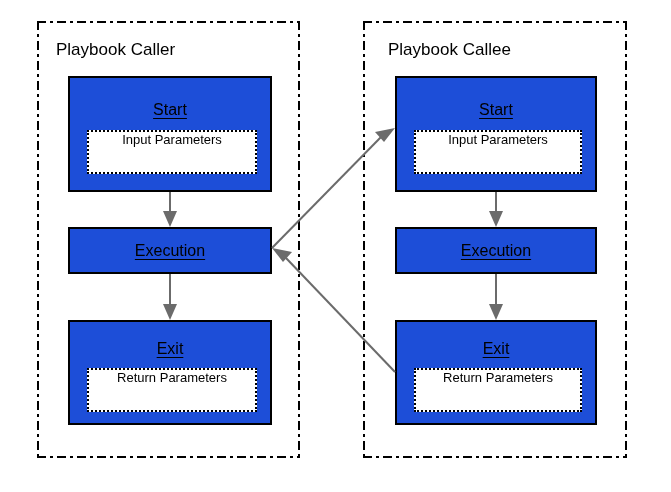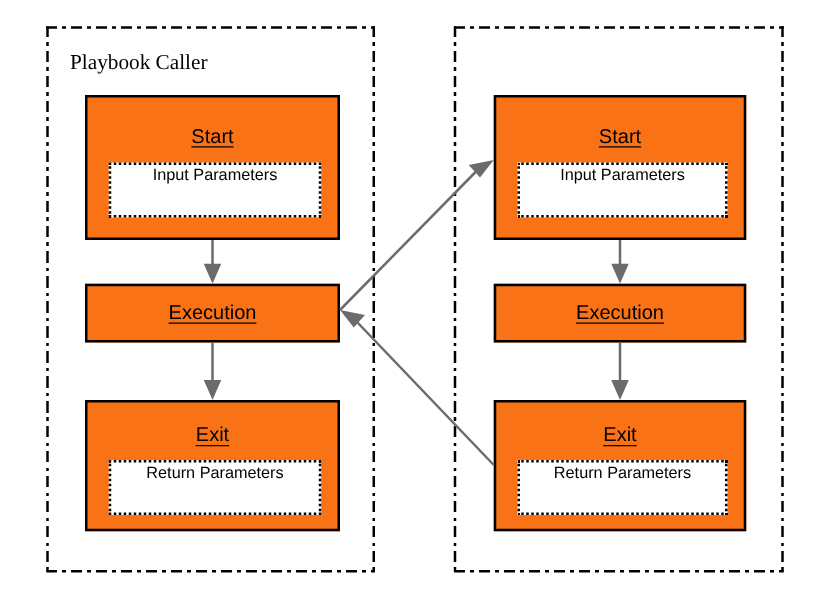--- a/index.html
+++ b/index.html
@@ -33,21 +33,21 @@
     line-height: 20px;
     color: #000000;
     white-space: nowrap;
   }
 
   
   .node {
     position: absolute;
     box-sizing: border-box;
     border: 2px solid #000000;
-    background: #f97316;
+    background: #1d4ed8;
   }
   .node-title {
     position: absolute;
     left: 0;
     right: 0;
     text-align: center;
     font-size: 16px;
     line-height: 19px;
     color: #000000;
     text-decoration: underline;
@@ -92,21 +92,21 @@
                 repeating-linear-gradient(to right, #000 0 9px, transparent 9px 13px, #000 13px 16px, transparent 16px 20px),
                 repeating-linear-gradient(to right, #000 0 9px, transparent 9px 13px, #000 13px 16px, transparent 16px 20px),
                 repeating-linear-gradient(to bottom, #000 0 9px, transparent 9px 13px, #000 13px 16px, transparent 16px 20px),
                 repeating-linear-gradient(to bottom, #000 0 9px, transparent 9px 13px, #000 13px 16px, transparent 16px 20px);
               background-size: 100% 2px, 100% 2px, 2px 100%, 2px 100%;
               background-position: left top, left bottom, left top, right top;
               background-repeat: no-repeat;
               border: none;">
   </div>
 
-  <div class="lane-title" style="left:56px; top:40px;font-family:Liberation Serif, serif;">Playbook Caller</div>
+  <div class="lane-title" style="left:56px; top:40px;">Playbook Caller</div>
 
   <div class="node" style="left:68px; top:76px; width:204px; height:116px;">
     <div class="node-title" style="top:22px;">Start</div>
     <div class="param-box" style="left:17px; top:52px; width:170px; height:44px;">
       <span class="param-label">Input Parameters</span>
     </div>
   </div>
 
   <div class="node" style="left:68px; top:227px; width:204px; height:47px;">
     <div class="node-title" style="top:12px;">Execution</div>
@@ -124,20 +124,21 @@
                 repeating-linear-gradient(to right, #000 0 9px, transparent 9px 13px, #000 13px 16px, transparent 16px 20px),
                 repeating-linear-gradient(to right, #000 0 9px, transparent 9px 13px, #000 13px 16px, transparent 16px 20px),
                 repeating-linear-gradient(to bottom, #000 0 9px, transparent 9px 13px, #000 13px 16px, transparent 16px 20px),
                 repeating-linear-gradient(to bottom, #000 0 9px, transparent 9px 13px, #000 13px 16px, transparent 16px 20px);
               background-size: 100% 2px, 100% 2px, 2px 100%, 2px 100%;
               background-position: left top, left bottom, left top, right top;
               background-repeat: no-repeat;
               border: none;">
   </div>
 
+  <div class="lane-title" style="left:388px; top:40px;">Playbook Callee</div>
 
   <div class="node" style="left:395px; top:76px; width:202px; height:116px;">
     <div class="node-title" style="top:22px;">Start</div>
     <div class="param-box" style="left:17px; top:52px; width:168px; height:44px;">
       <span class="param-label">Input Parameters</span>
     </div>
   </div>
 
   <div class="node" style="left:395px; top:227px; width:202px; height:47px;">
     <div class="node-title" style="top:12px;">Execution</div>

